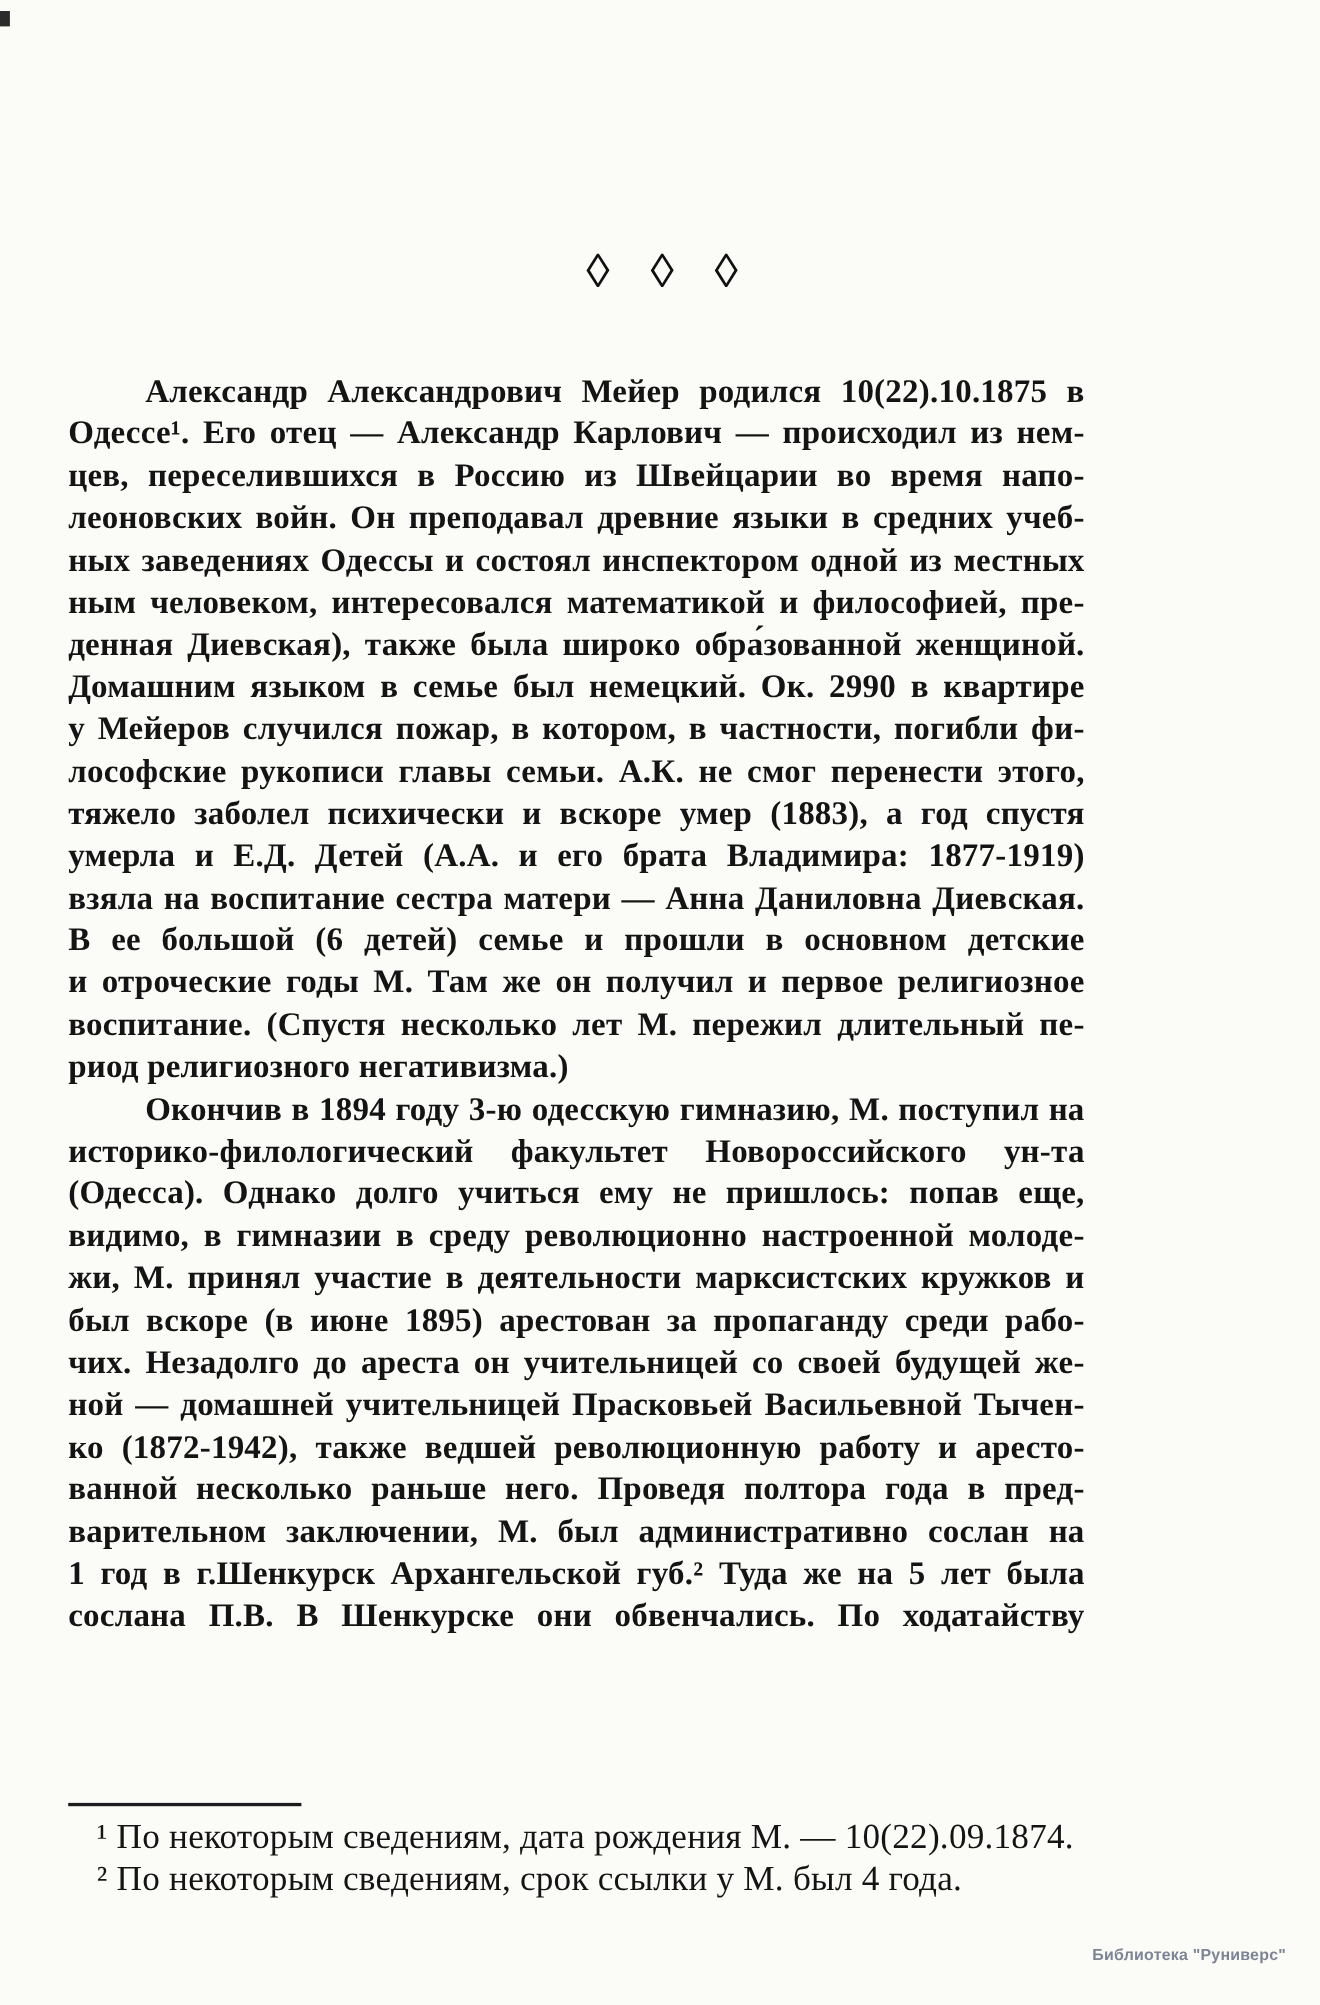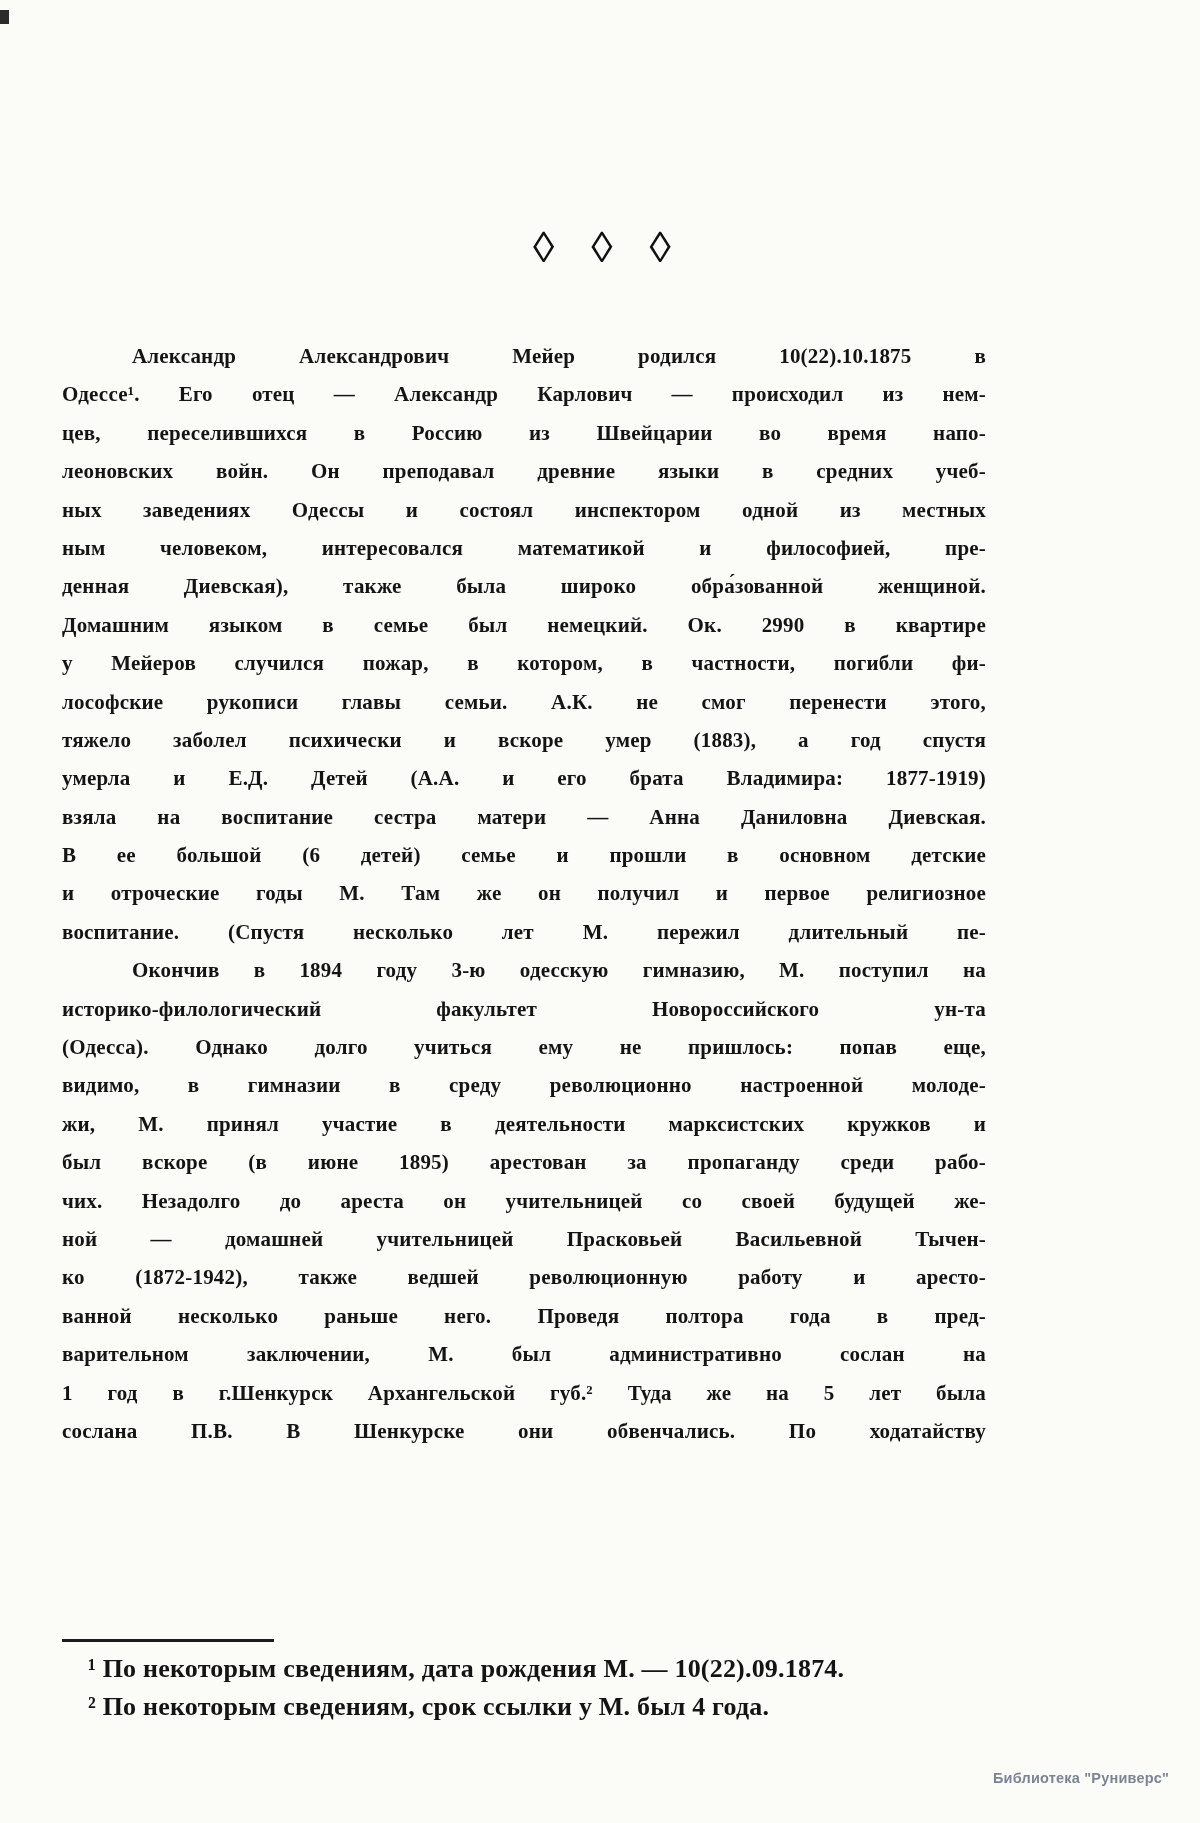--- a/index.html
+++ b/index.html
@@ -28,21 +28,21 @@
     color:#101010;
   }
   .body-text{
     position:absolute;
     left:62px; top:337px;
     width:924px;
   }
   .line{
     height:38.4px;
     line-height:38.4px;
-    font-size:21px;
+    font-size:30px;
     font-weight:700;
     white-space:normal;
     text-align:justify;
     letter-spacing:0.2px;
   }
   .line.just{ text-align-last:justify; }
   .line.ind{ padding-left:70px; }
   .footnote-rule{
     position:absolute;
     left:62px; top:1639px;
@@ -51,22 +51,22 @@
   }
   .footnotes{
     position:absolute;
     left:62px; top:1650px;
     width:924px;
   }
   .footnote-line{
     padding-left:26px;
     height:38px;
     line-height:38px;
-    font-size:26px;
-    font-weight:700;
+    font-size:32px;
+    font-weight:400;
     letter-spacing:0.2px;
   }
   .watermark{
     position:absolute;
     left:993px; top:1770px;
     font-family:"Liberation Sans","DejaVu Sans",sans-serif;
     font-size:14.5px;
     font-weight:700;
     color:#7d8594;
     letter-spacing:0.2px;
@@ -96,20 +96,21 @@
       <div class="line just">денная Диевская), также была широко обра́зованной женщиной.</div>
       <div class="line just">Домашним языком в семье был немецкий. Ок. 2990 в квартире</div>
       <div class="line just">у Мейеров случился пожар, в котором, в частности, погибли фи-</div>
       <div class="line just">лософские рукописи главы семьи. А.К. не смог перенести этого,</div>
       <div class="line just">тяжело заболел психически и вскоре умер (1883), а год спустя</div>
       <div class="line just">умерла и Е.Д. Детей (А.А. и его брата Владимира: 1877-1919)</div>
       <div class="line just">взяла на воспитание сестра матери — Анна Даниловна Диевская.</div>
       <div class="line just">В ее большой (6 детей) семье и прошли в основном детские</div>
       <div class="line just">и отроческие годы М. Там же он получил и первое религиозное</div>
       <div class="line just">воспитание. (Спустя несколько лет М. пережил длительный пе-</div>
+      <div class="line">риод религиозного негативизма.)</div>
       <div class="line just ind">Окончив в 1894 году 3-ю одесскую гимназию, М. поступил на</div>
       <div class="line just">историко-филологический факультет Новороссийского ун-та</div>
       <div class="line just">(Одесса). Однако долго учиться ему не пришлось: попав еще,</div>
       <div class="line just">видимо, в гимназии в среду революционно настроенной молоде-</div>
       <div class="line just">жи, М. принял участие в деятельности марксистских кружков и</div>
       <div class="line just">был вскоре (в июне 1895) арестован за пропаганду среди рабо-</div>
       <div class="line just">чих. Незадолго до ареста он учительницей со своей будущей же-</div>
       <div class="line just">ной — домашней учительницей Прасковьей Васильевной Тычен-</div>
       <div class="line just">ко (1872-1942), также ведшей революционную работу и аресто-</div>
       <div class="line just">ванной несколько раньше него. Проведя полтора года в пред-</div>

